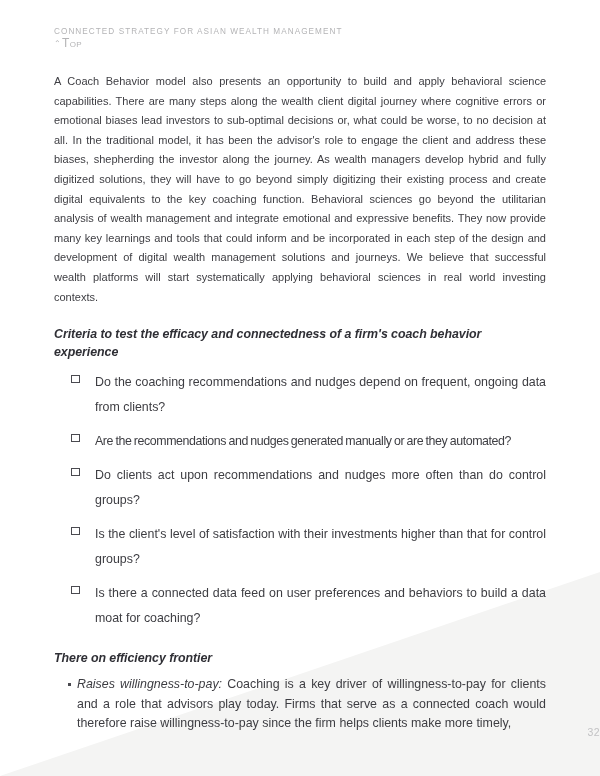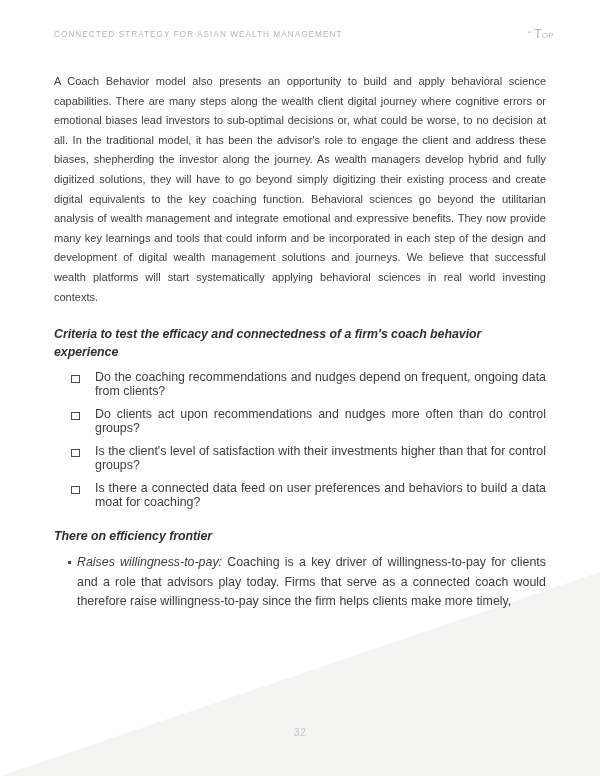--- a/index.html
+++ b/index.html
@@ -38,22 +38,23 @@
     z-index: 1;
   }
 
   
   .running-header {
     position: absolute;
     left: 54px;
     right: 46px;
     top: 27px;
     display: flex;
-    align-items: center;
+    align-items: flex-start;
     justify-content: space-between;
+    flex-direction: column;
   }
   .running-header-title {
     font-size: 8.2px;
     letter-spacing: 1.05px;
     color: #b4b4b6;
     text-transform: uppercase;
     white-space: nowrap;
   }
   .top-link {
     font-size: 10.5px;
@@ -108,21 +109,21 @@
   ul.check-list {
     list-style: none;
     margin: 9px 0 0 0;
     padding: 0;
   }
   ul.check-list > li {
     position: relative;
     padding-left: 41px;
     margin-bottom: 9px;
     font-size: 12.4px;
-    line-height: 14px;
+    line-height: 25px;
     color: #3d3d42;
     text-align: justify;
     text-justify: inter-word;
   }
   ul.check-list > li:last-child {
     margin-bottom: 0;
   }
   .checkbox-glyph {
     position: absolute;
     left: 17px;
@@ -167,21 +168,21 @@
   .lead-in {
     font-style: italic;
   }
 
   
   .page-number {
     position: absolute;
     left: 0;
     right: 0;
     top: 726px;
-    text-align: center;
+    text-align: right;
     font-size: 10.5px;
     color: #c2c2c4;
     letter-spacing: 0.4px;
   }
 </style>
 </head>
 <body>
 
 <div class="page">
 
@@ -205,20 +206,21 @@
 
       <h2 class="section-heading">Criteria to test the efficacy and connectedness of a firm's coach behavior experience</h2>
 
       <ul class="check-list">
         <li>
           <span class="checkbox-glyph"></span>
           <span>Do the coaching recommendations and nudges depend on frequent, ongoing data from clients?</span>
         </li>
         <li class="condensed">
           <span class="checkbox-glyph"></span>
+          <span>Are the recommendations and nudges generated manually or are they automated?</span>
         </li>
         <li>
           <span class="checkbox-glyph"></span>
           <span>Do clients act upon recommendations and nudges more often than do control groups?</span>
         </li>
         <li>
           <span class="checkbox-glyph"></span>
           <span>Is the client's level of satisfaction with their investments higher than that for control groups?</span>
         </li>
         <li>

